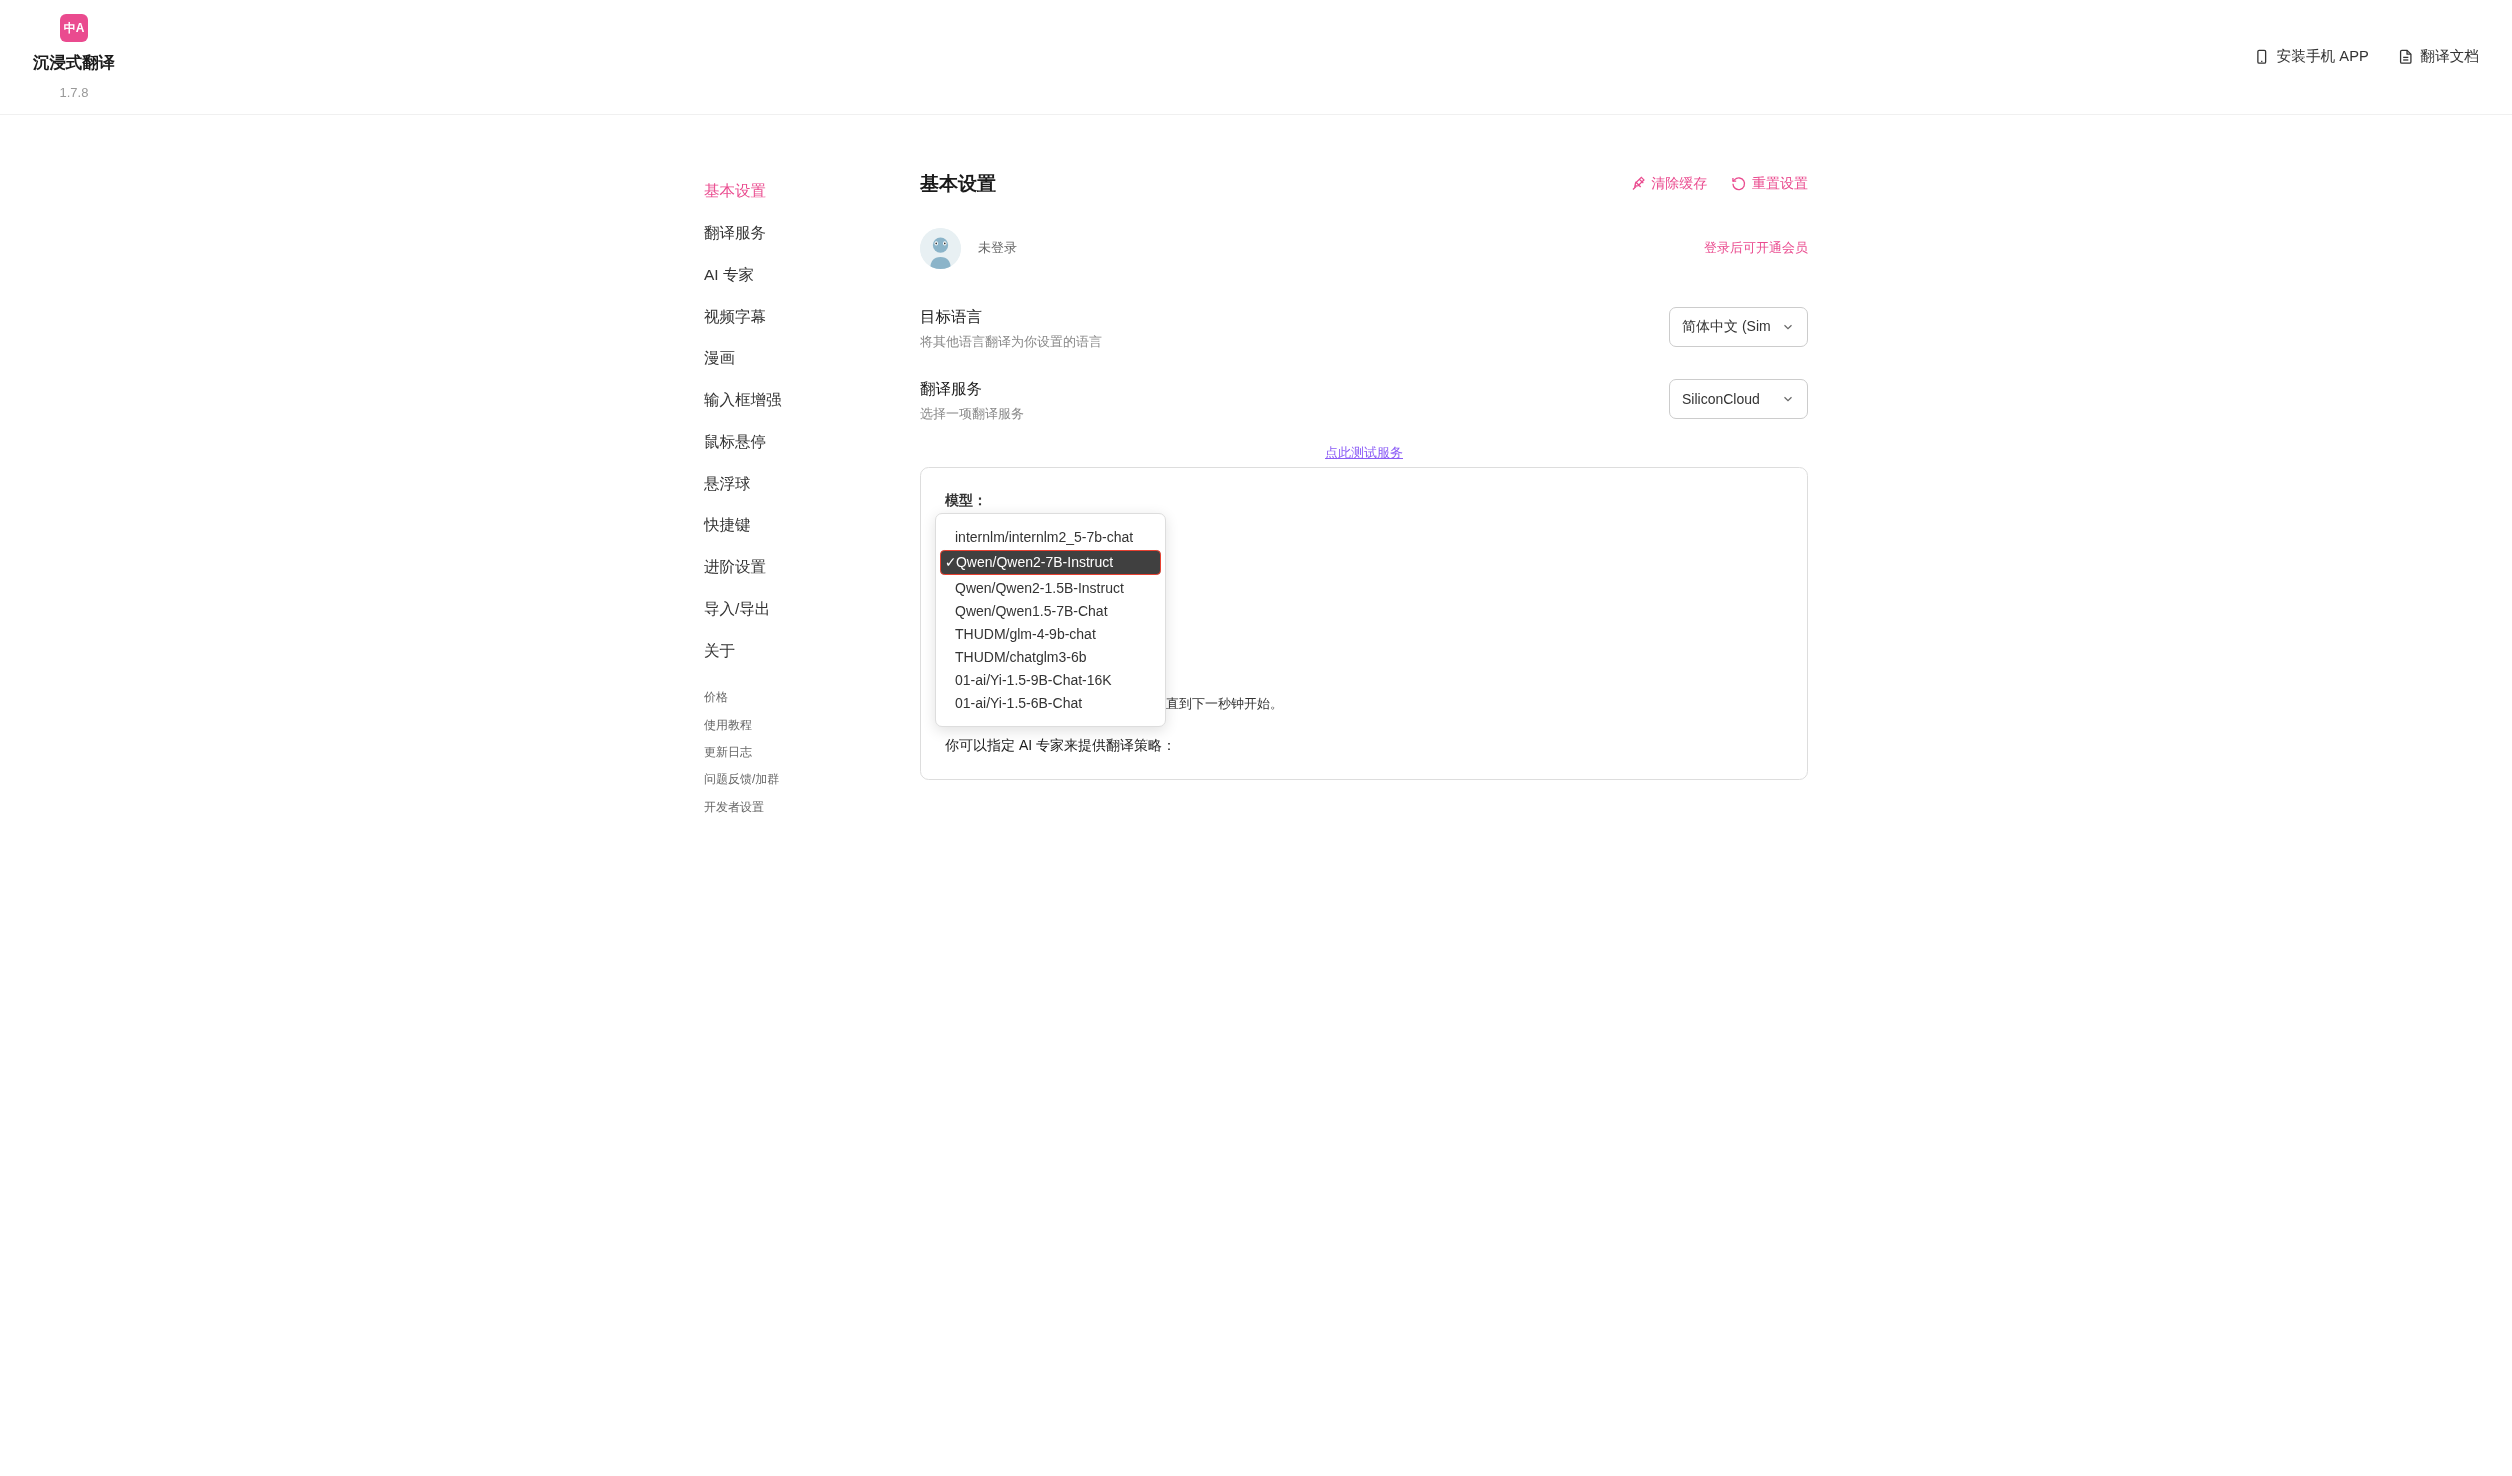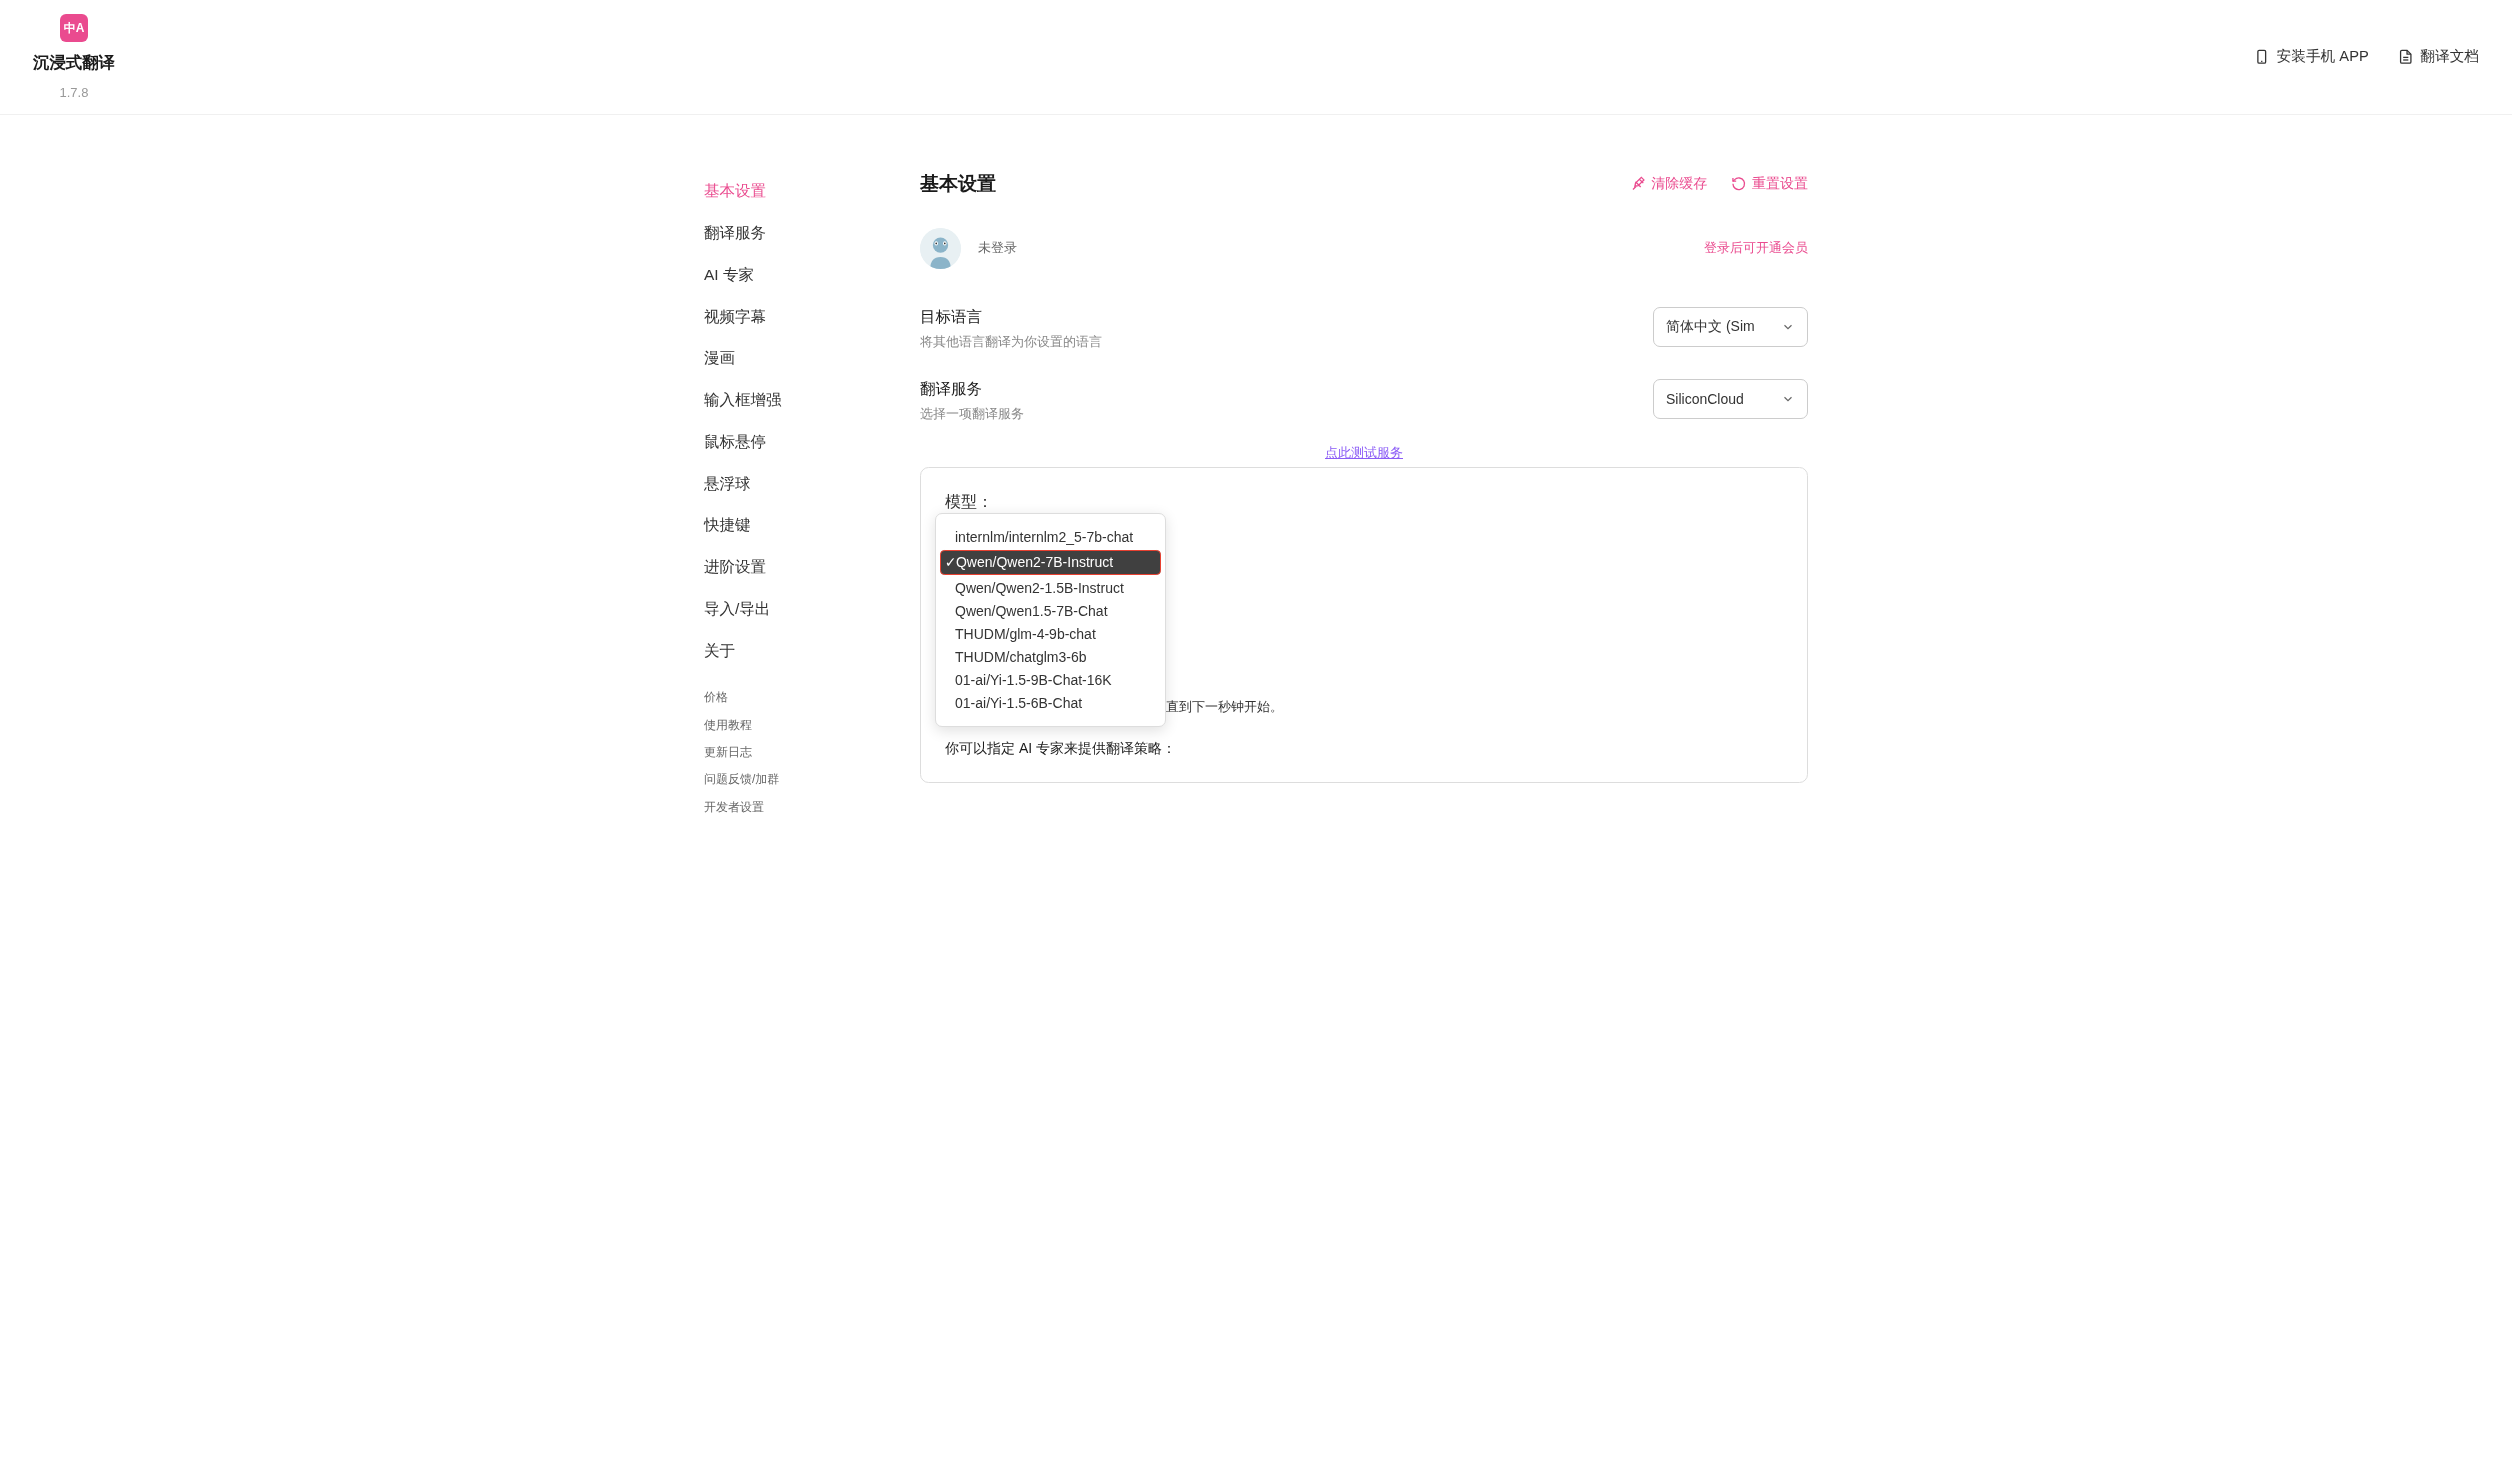--- a/index.html
+++ b/index.html
@@ -204,21 +204,21 @@
       margin-bottom: 5.2px;
       font-weight: 500;
     }
 
     .setting-desc {
       font-size: 13px;
       color: #888;
     }
 
     .select-box {
-      width: 155px;
+      width: 139px;
       height: 40px;
       border: 0.9px solid #ccc;
       border-radius: 7px;
       display: flex;
       align-items: center;
       justify-content: space-between;
       padding: 0 12px;
       cursor: pointer;
       background: white;
     }
@@ -247,23 +247,24 @@
     }
 
     .config-box {
       border: 0.9px solid #ddd;
       border-radius: 8.6px;
       padding: 24px;
       position: relative;
     }
 
     .config-label {
-      font-size: 16px;
+      font-size: 14px;
       color: #333;
       margin-bottom: 8.6px;
+      font-weight: bold;
     }
 
     .dropdown {
       position: absolute;
       top: 45px;
       left: 14px;
       width: 231px;
       background: white;
       border: 0.9px solid #ddd;
       border-radius: 7px;

